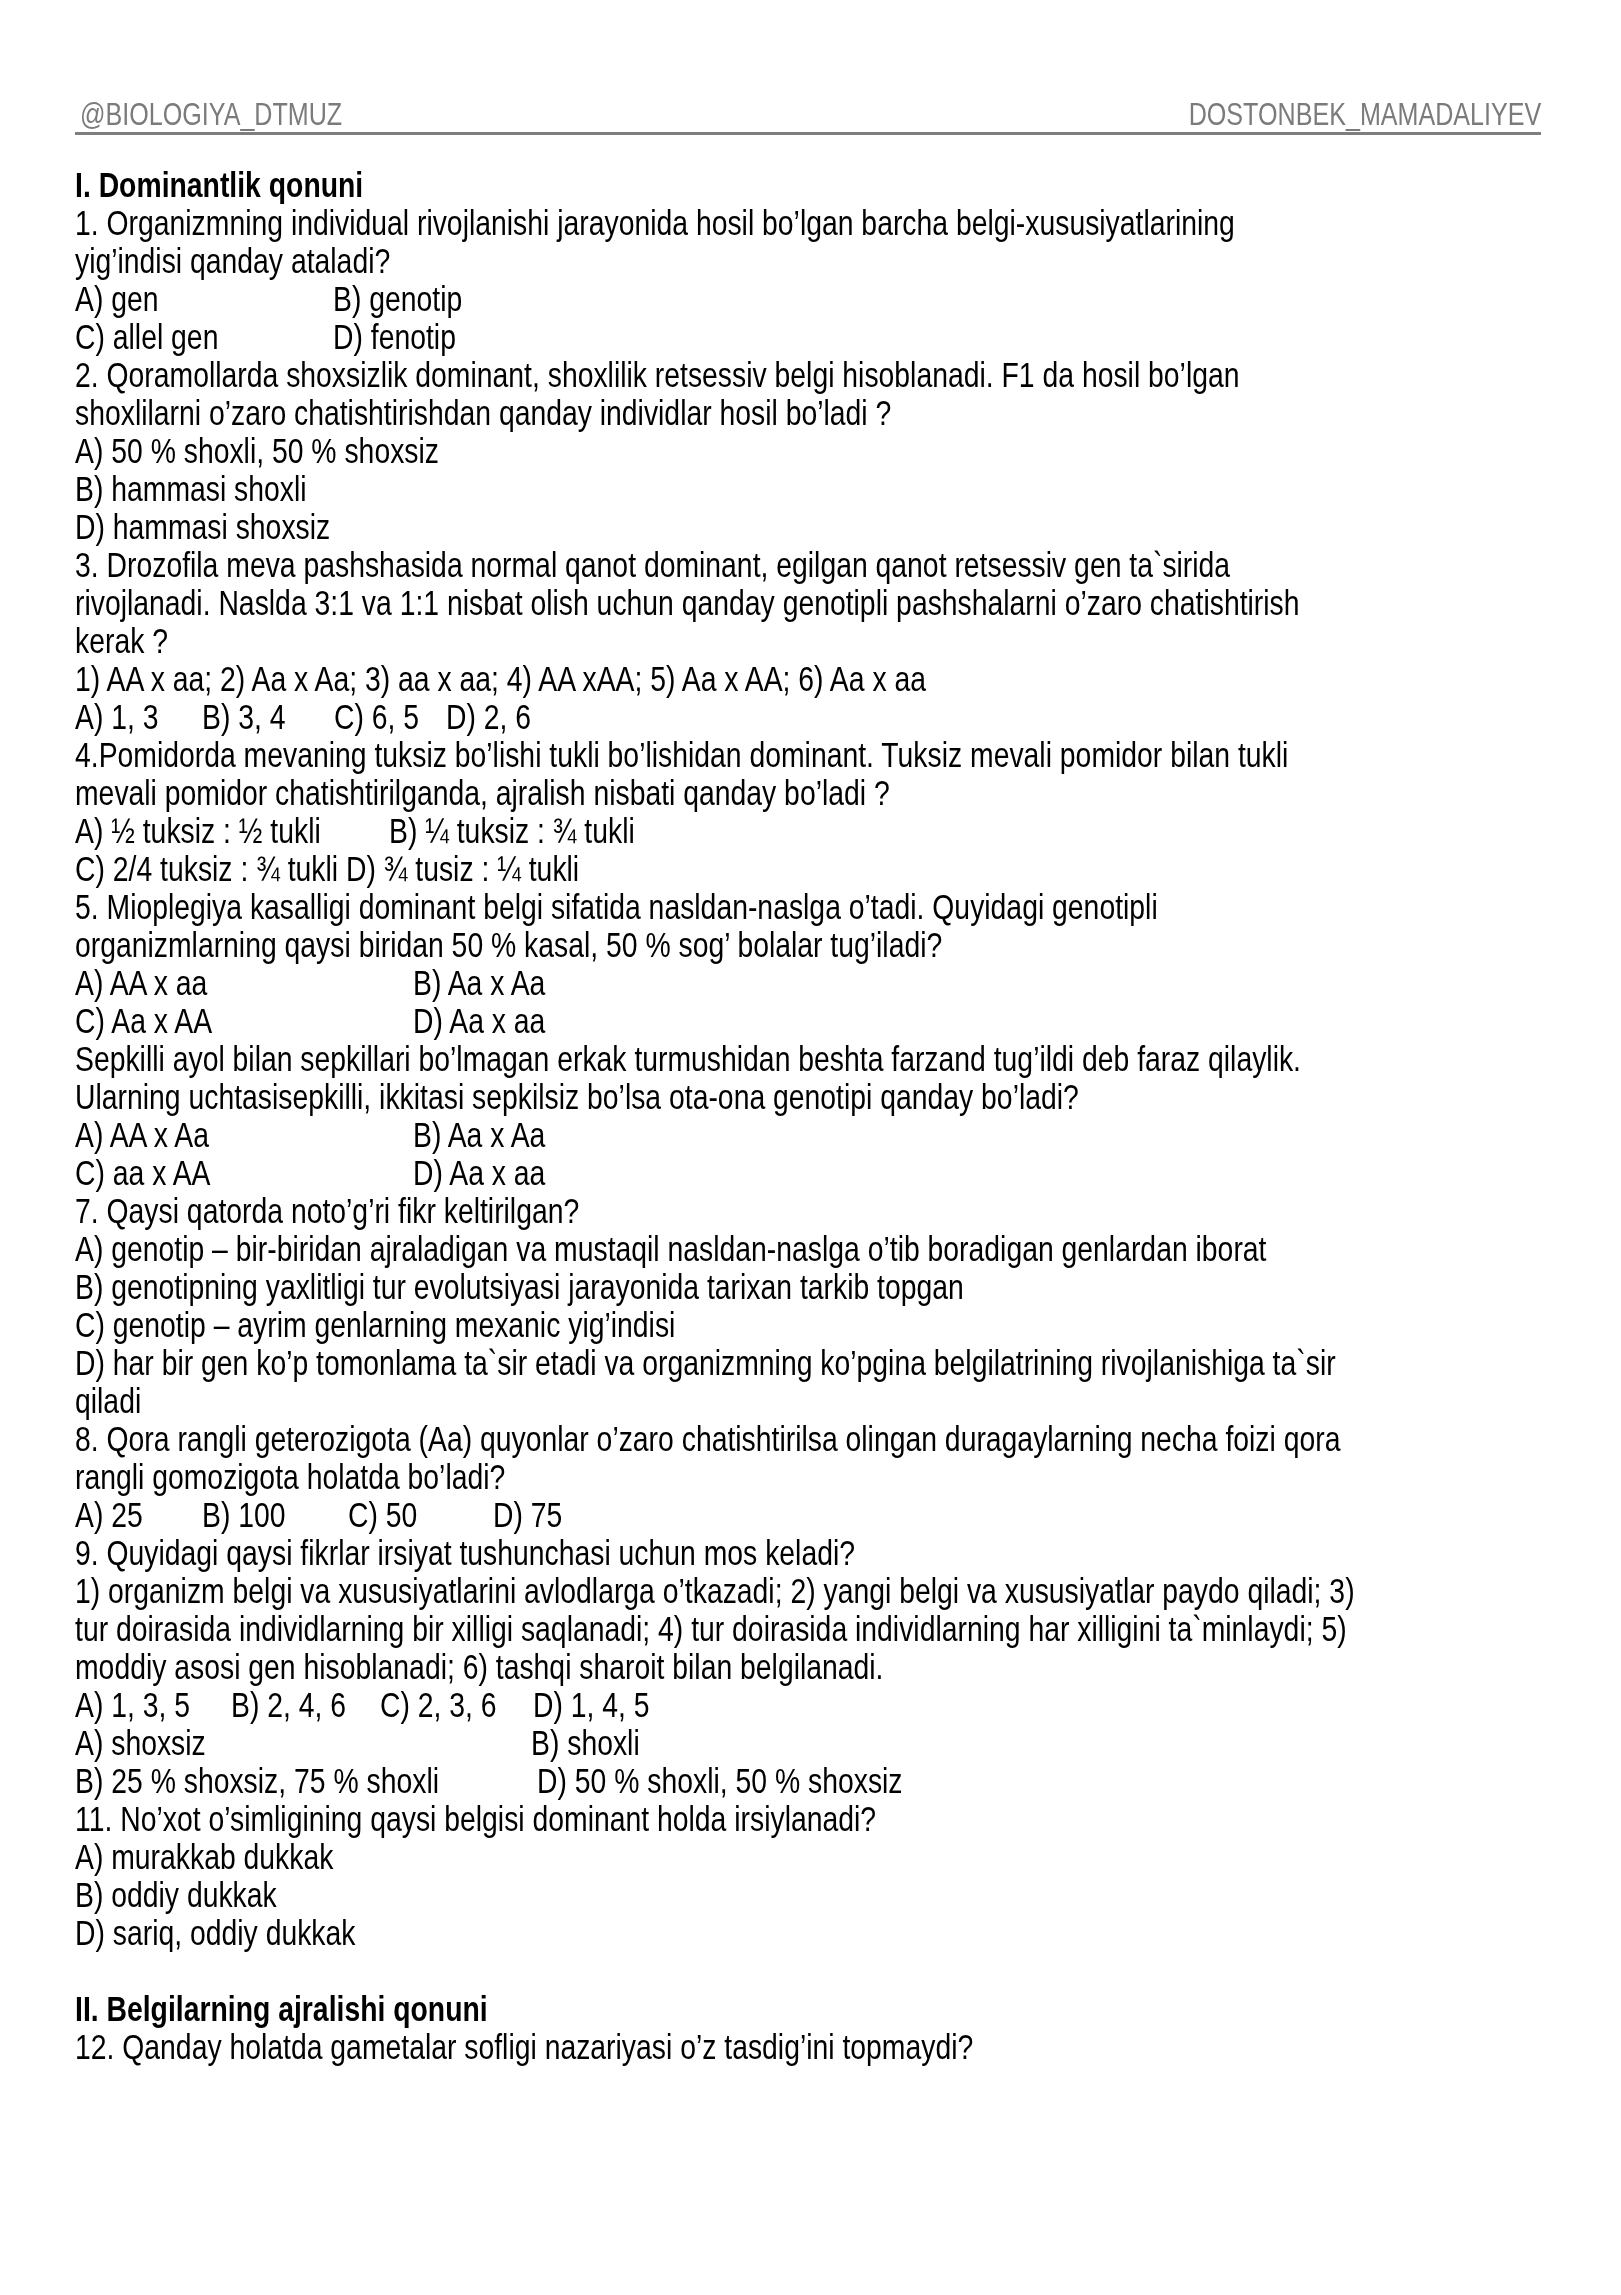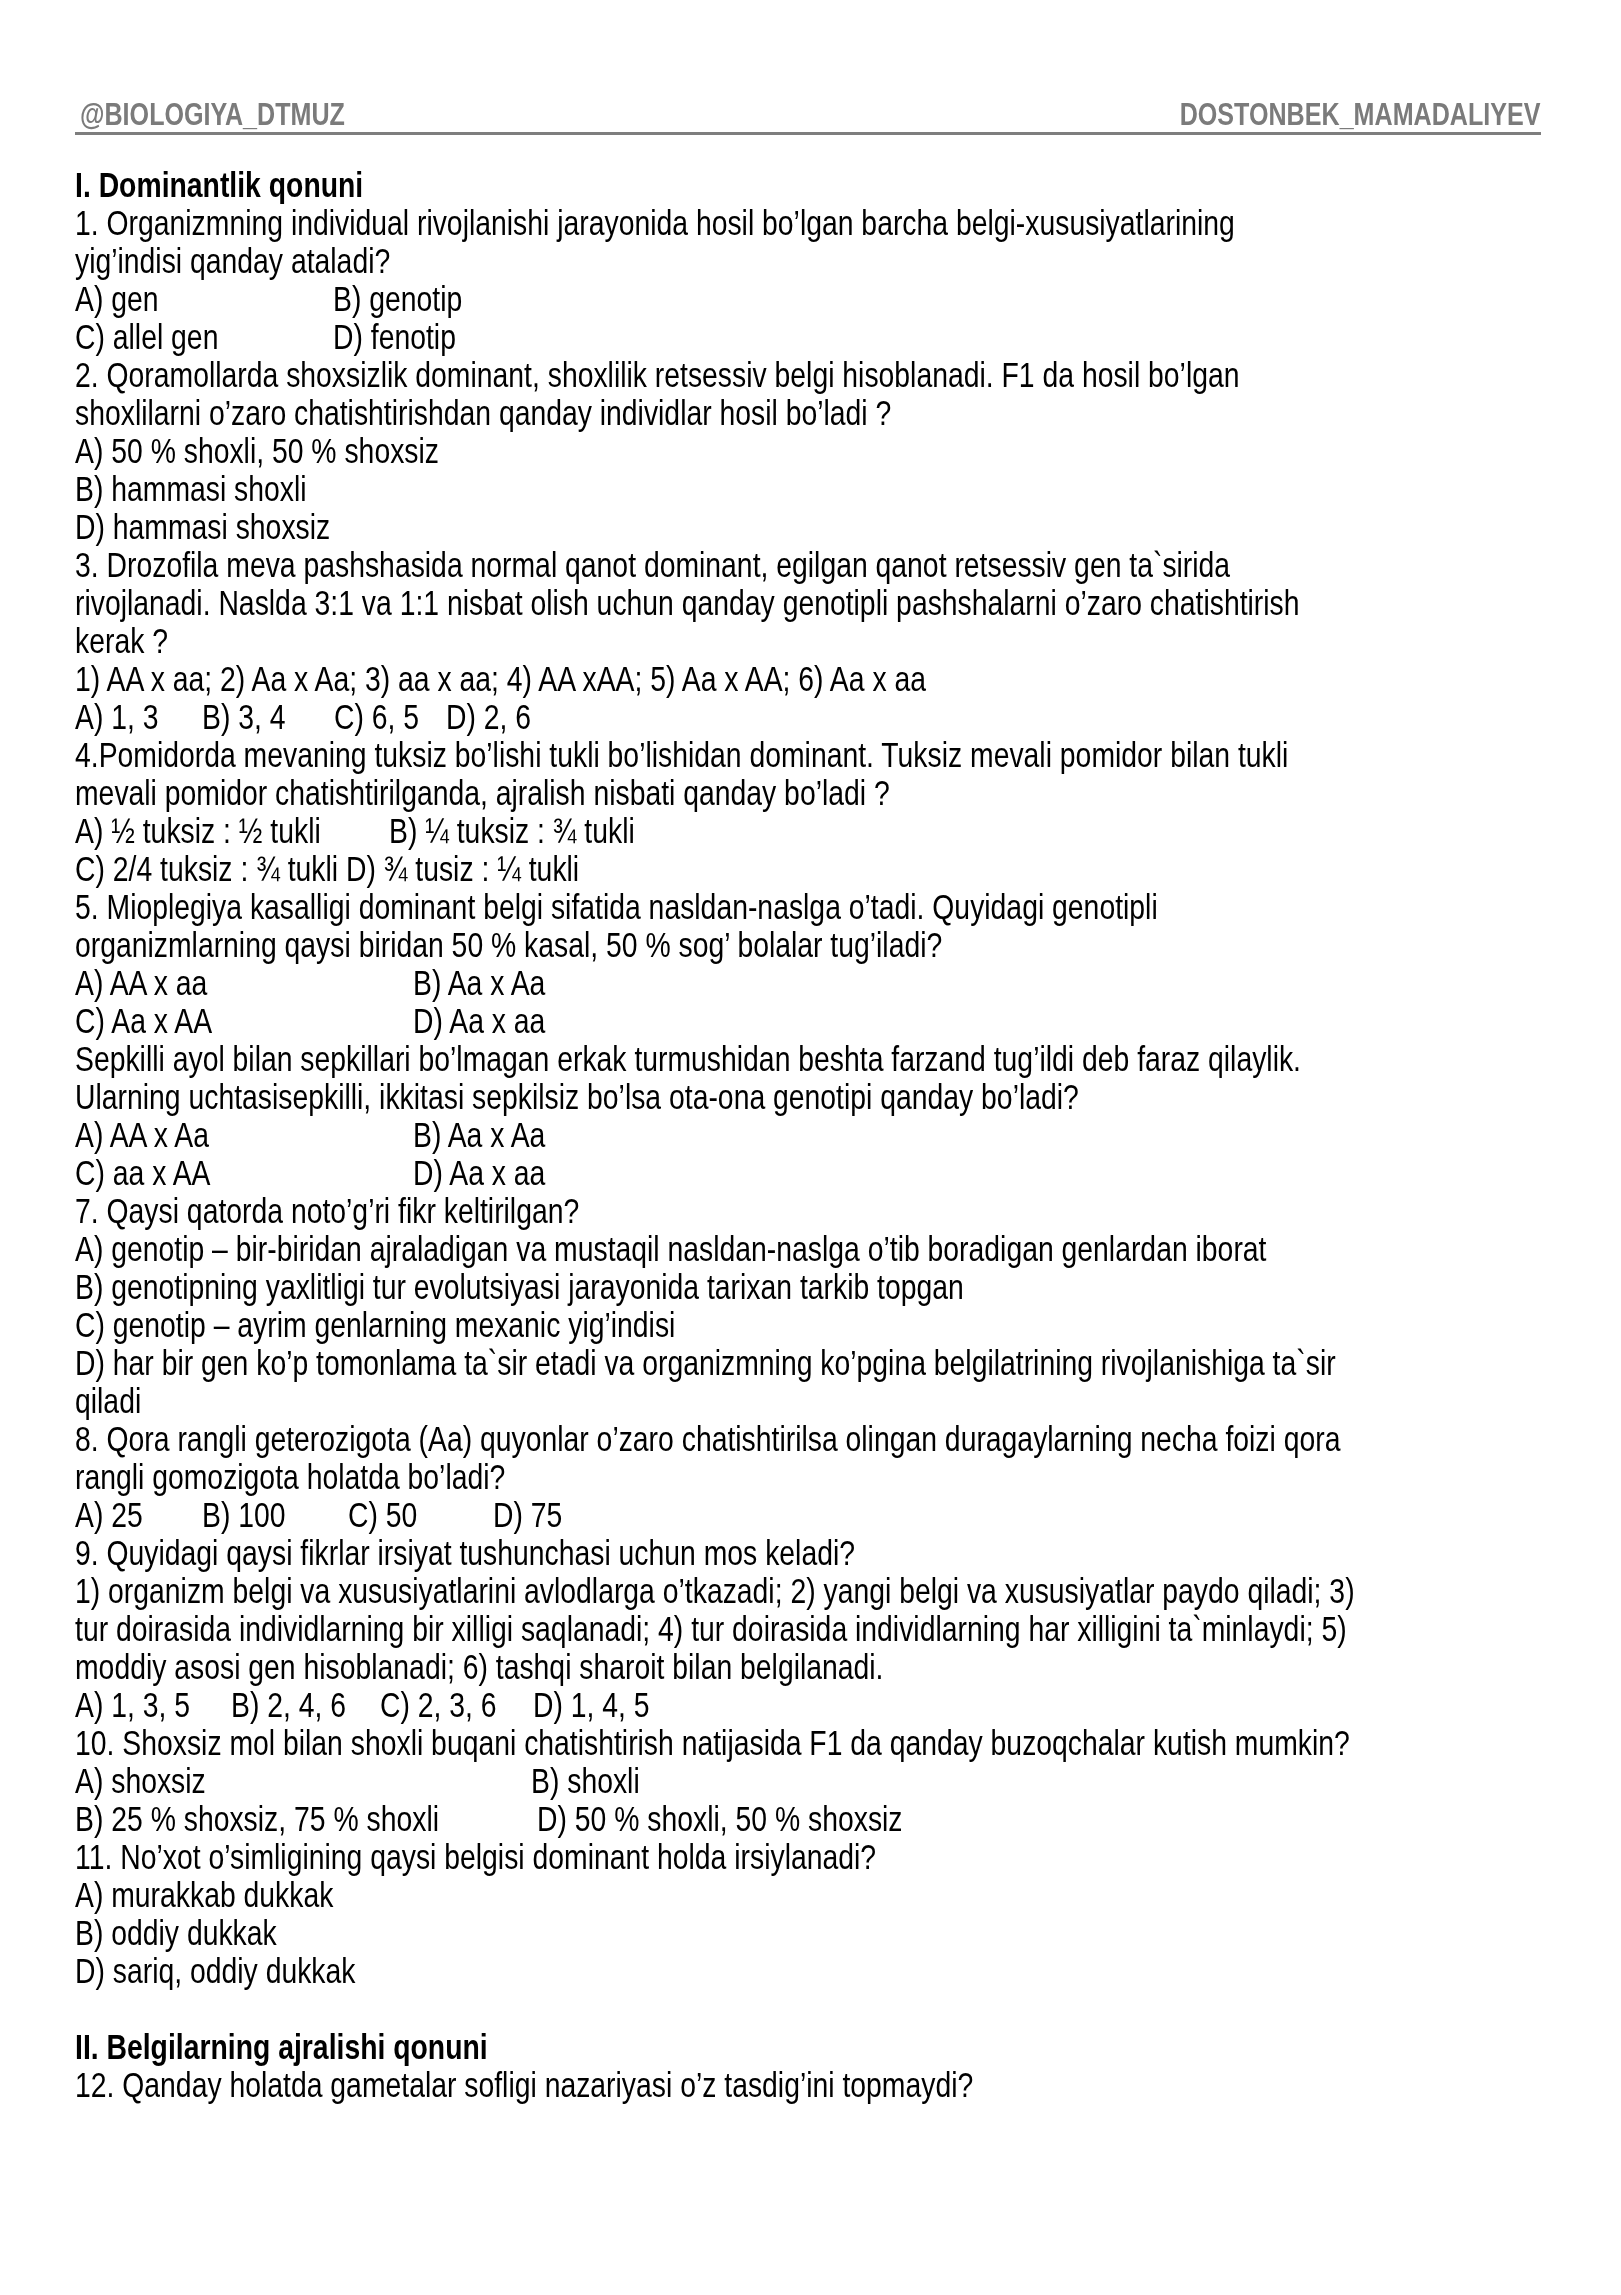--- a/index.html
+++ b/index.html
@@ -7,21 +7,21 @@
     width:1621px; height:2295px;
     background:#ffffff;
     font-family:"Liberation Sans", sans-serif;
     position:relative;
     overflow:hidden;
     color:#000000;
   }
   
   .header-row {
     position:absolute; left:75px; top:97px; width:1466px; height:36px;
-    font-size:31px; font-weight:bold; color:#7b7b7b;
+    font-size:31px; font-weight:normal; color:#7b7b7b;
   }
   .header-left {
     position:absolute; left:4.7px; top:0;
     transform:scaleX(0.81); transform-origin:0 0; white-space:pre;
   }
   .header-right {
     position:absolute; right:0; top:0;
     transform:scaleX(0.81); transform-origin:100% 0; white-space:pre;
   }
   .rule {
@@ -185,23 +185,20 @@
     <div class="line">
       <span class="seg" style="left: 0px;">moddiy asosi gen hisoblanadi; 6) tashqi sharoit bilan belgilanadi.</span>
     </div>
     <div class="line">
       <span class="seg" style="left: 0px;">A) 1, 3, 5</span>
       <span class="seg" style="left: 156px;">B) 2, 4, 6</span>
       <span class="seg" style="left: 305px;">C) 2, 3, 6</span>
       <span class="seg" style="left: 458px;">D) 1, 4, 5</span>
     </div>
     <div class="line">
-      <span class="seg" style="left: 0px;">10. Shoxsiz mol bilan shoxli buqani chatishtirish natijasida F1 da qanday buzoqchalar kutish mumkin?</span>
-    </div>
-    <div class="line">
       <span class="seg" style="left: 0px;">A) shoxsiz</span>
       <span class="seg" style="left: 456px;">B) shoxli</span>
     </div>
     <div class="line">
       <span class="seg" style="left: 0px;">B) 25 % shoxsiz, 75 % shoxli</span>
       <span class="seg" style="left: 462px;">D) 50 % shoxli, 50 % shoxsiz</span>
     </div>
     <div class="line">
       <span class="seg" style="left: 0px;">11. No’xot o’simligining qaysi belgisi dominant holda irsiylanadi?</span>
     </div>

